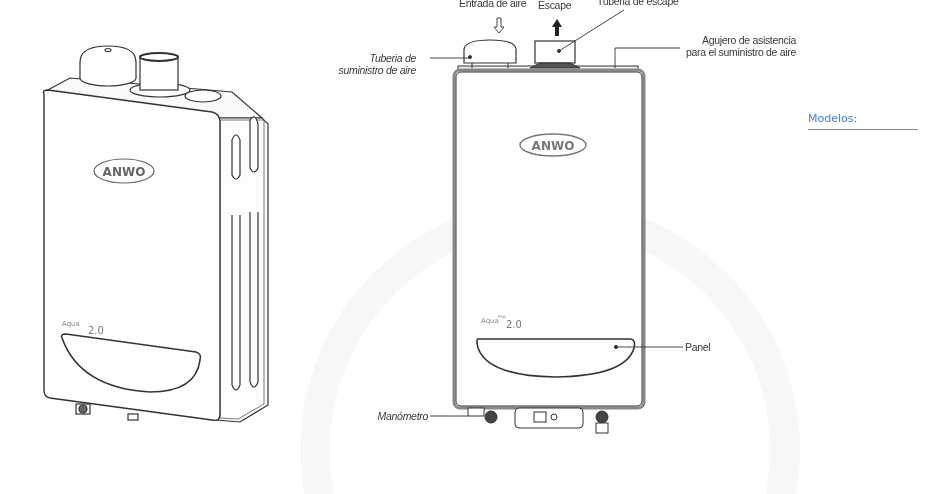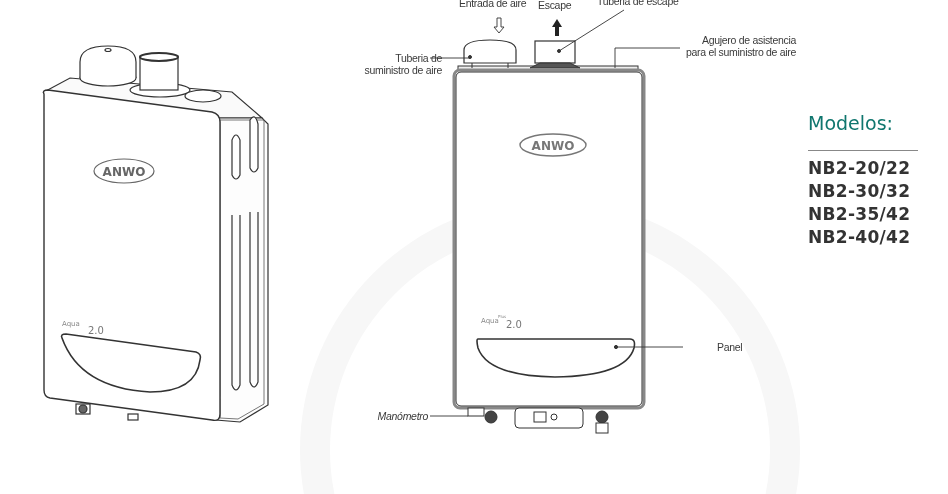--- a/index.html
+++ b/index.html
@@ -7,21 +7,21 @@
          font-family: "Liberation Sans", sans-serif; color: #333; }
   .bg-arc { position: absolute; left: 300px; top: 200px; width: 500px; height: 500px;
             border-radius: 50%; background: #f7f7f7; }
   .bg-arc-inner { position: absolute; left: 330px; top: 230px; width: 440px; height: 440px;
             border-radius: 50%; background: #ffffff; }
   svg.art { position: absolute; left: 0; top: 0; }
   .lbl { position: absolute; font-size: 10.5px; color: #3a3a3a; line-height: 12px;
          letter-spacing: -0.3px; font-family: "Liberation Sans", sans-serif; white-space: nowrap; }
   .lbl.right { text-align: right; }
   .models { position: absolute; left: 808px; top: 112px; }
-  .models-title { font-size: 19px; color: #0f766e; padding-bottom: 16px; border-bottom: 1.5px solid #888;
+  .models-title { font-size: 11px; color: #3b82f6; padding-bottom: 4px; border-bottom: 1.5px solid #888;
                   width: 110px; font-family: "DejaVu Sans", sans-serif; }
   .model { font-size: 17px; font-weight: bold; color: #333; line-height: 23px;
            font-family: "DejaVu Sans", sans-serif; letter-spacing: 0.3px; }
   .models-list { margin-top: 6px; }
 </style>
 </head>
 <body>
 
 <div class="bg-arc"></div>
 <div class="bg-arc-inner"></div>
@@ -111,32 +111,26 @@
     <path d="M497 18 L501 18 L501 27 L504 27 L499 33 L494 27 L497 27 Z" fill="#fff" stroke="#333" stroke-width="0.9"></path>
   </g>
   <g>
     <path d="M555 36 L555 27 L552 27 L557 19 L562 27 L559 27 L559 36 Z" fill="#222"></path>
   </g>
 </svg>
 
 <div class="lbl" style="left:459px; top:-3px;">Entrada de aire</div>
 <div class="lbl" style="left:538px; top:-1px;text-align:center;">Escape</div>
 <div class="lbl" style="left:597px; top:-5px;">Tuberia de escape</div>
-<div class="lbl right" style="left:354px; top:52px; width:88px;">
+<div class="lbl right" style="left:328px; top:52px; width:88px;font-style:italic;">
   <div>Tuberia de</div>
   <div>suministro de aire</div>
 </div>
 <div class="lbl" style="left:686px; top:34px;text-align:right;">
   <div>Agujero de asistencia</div>
   <div>para el suministro de aire</div>
 </div>
-<div class="lbl" style="left:717px; top:341px;">Panel</div>
+<div class="lbl" style="left:685px; top:341px;">Panel</div>
 <div class="lbl right" style="left:350px; top:410px; width:78px;font-style:italic;">Manómetro</div>
 
 <div class="models">
   <div class="models-title">Modelos:</div>
-  <div class="models-list">
-    <div class="model">NB2-20/22</div>
-    <div class="model">NB2-30/32</div>
-    <div class="model">NB2-35/42</div>
-    <div class="model">NB2-40/42</div>
-  </div>
 </div>
 
 </body></html>

